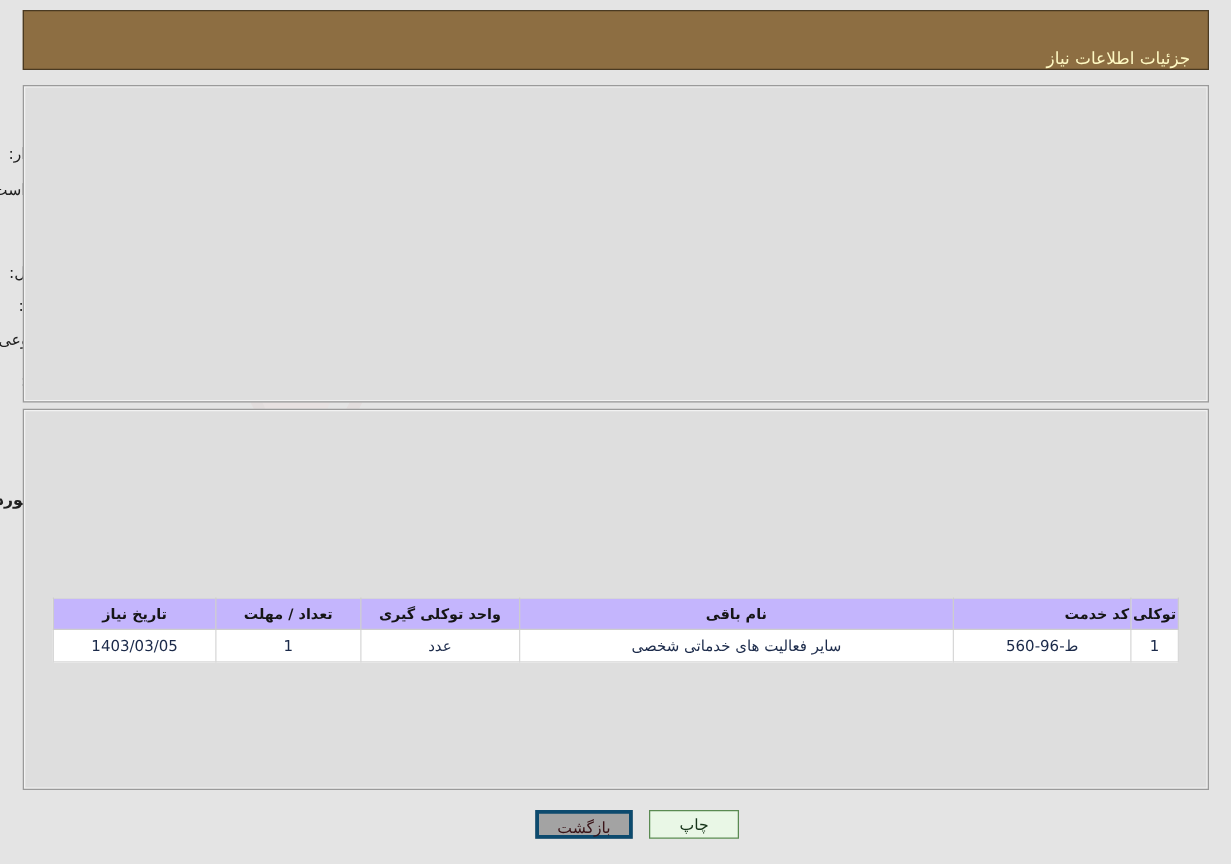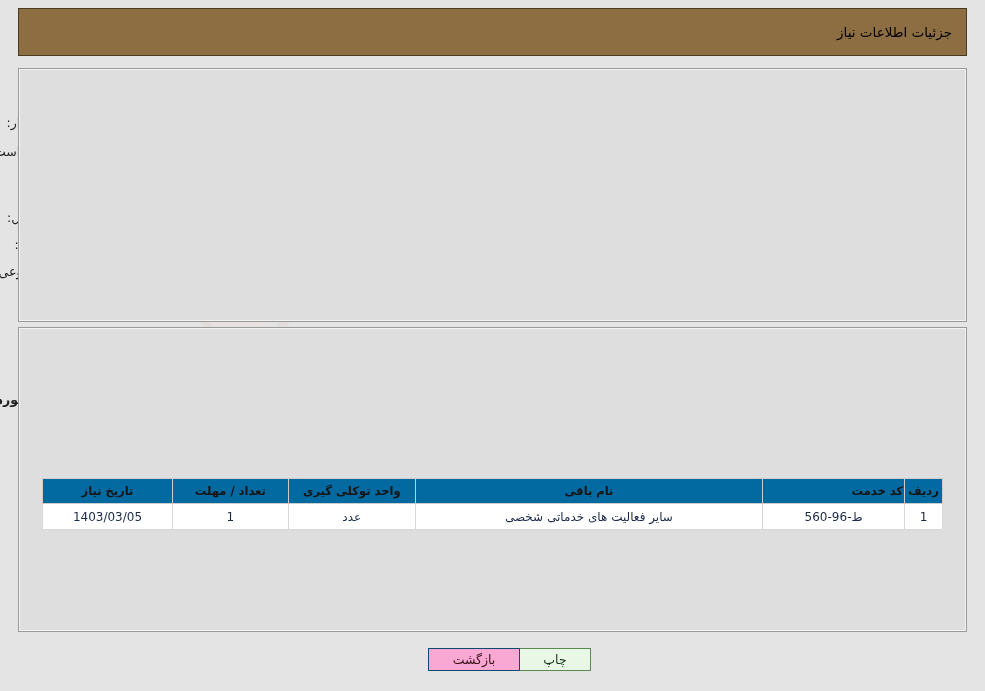--- a/index.html
+++ b/index.html
@@ -28,23 +28,23 @@
     opacity: .30;
   }
 
   
   .header-bar {
     position: absolute;
     left: 18px; top: 8px;
     width: 949px; height: 48px;
     background: #8d6e42;
     border: 1px solid #4a3a22;
-    color: #000000;
+    color: #fef9c3;
     display: flex;
-    align-items: center;
+    align-items: flex-end;
     justify-content: flex-start;
     padding: 0 14px;
     font-size: 13.5px;
     z-index: 2;
   }
 
   
   .panel {
     position: absolute;
     background: #dedede;
@@ -132,21 +132,21 @@
   #svc-table {
     position: absolute;
     left: 42px; top: 478px;
     width: 901px;
     border-collapse: collapse;
     font-size: 12px;
     background: #ffffff;
     z-index: 3;
   }
   #svc-table th {
-    background: #0369a1;
+    background: #c4b5fd;
     border: 1px solid #cdcdcd;
     color: #151515;
     font-weight: bold;
     height: 25px;
     font-size: 11.5px;
   }
   #svc-table td {
     background: #ffffff;
     border: 1px solid #d8d8d8;
     color: #1b2a4a;
@@ -171,23 +171,23 @@
     cursor: pointer;
     z-index: 3;
   }
   #btn-print {
     left: 519px; top: 648px; width: 72px;
     background: #e9f7e6;
     border: 1px solid #5a8a52;
     color: #17351a;
   }
   #btn-back {
-    left: 428px; top: 648px; width: 92px;
-    background: #f9a8d4;
-    border: 1px solid #0c4a6e;
+    left: 428px; top: 648px; width: 78px;
+    background: #a3a3a3;
+    border: 3px solid #0c4a6e;
     color: #3a1418;
   }
 </style>
 </head>
 <body>
 
 <svg class="watermark" viewBox="0 0 985 280">
   <g opacity="0.55">
     <path d="M195 20 L295 20 L295 120 Q295 185 245 215 Q195 185 195 120 Z" fill="none" stroke="#d9b7b7" stroke-width="9"></path>
     <path d="M150 35 L205 35 L237 120 L268 35 L322 35 L252 200 L222 200 Z" fill="#f2d4d4"></path>
@@ -261,21 +261,21 @@
 </div>
 
 <div class="lbl lbl-b" style="right:858px; top:392px;">اطلاعات خدمات مورد نیاز</div>
 
 <div class="lbl lbl-b" style="right:858px; top:439px;">گروه خدمت:</div>
 <div class="fld right" style="right:178px; top:435px; width:667px; height:24px; line-height:22px;">سایر فعالیت‌های خدماتی</div>
 
 <table id="svc-table">
   <thead>
     <tr>
-      <th class="c-radif">ردیف</th>
+      <th class="c-radif">توکلی</th>
       <th class="c-code">کد خدمت</th>
       <th class="c-name">نام باقی</th>
       <th class="c-unit">واحد توکلی گیری</th>
       <th class="c-qty">تعداد / مهلت</th>
       <th class="c-date">تاریخ نیاز</th>
     </tr>
   </thead>
   <tbody>
     <tr>
       <td>1</td>

